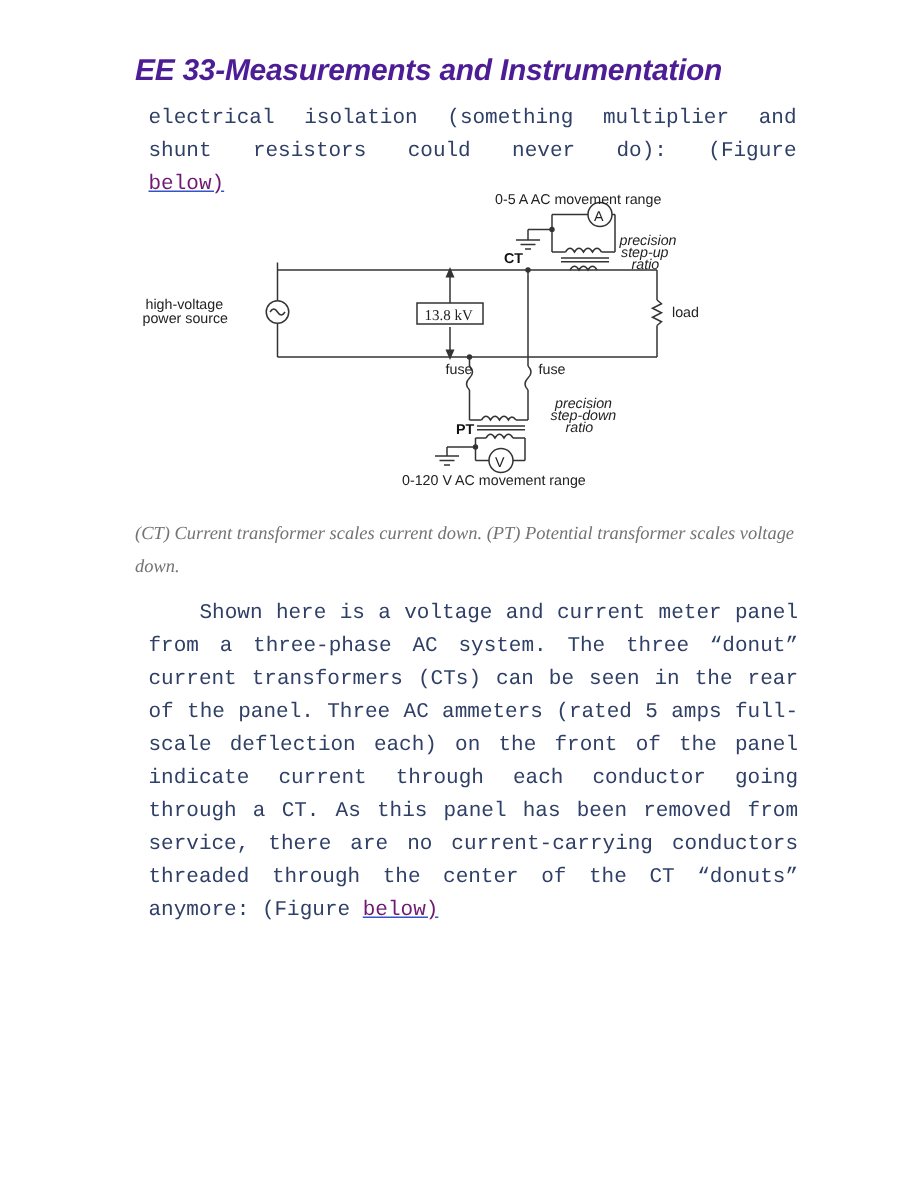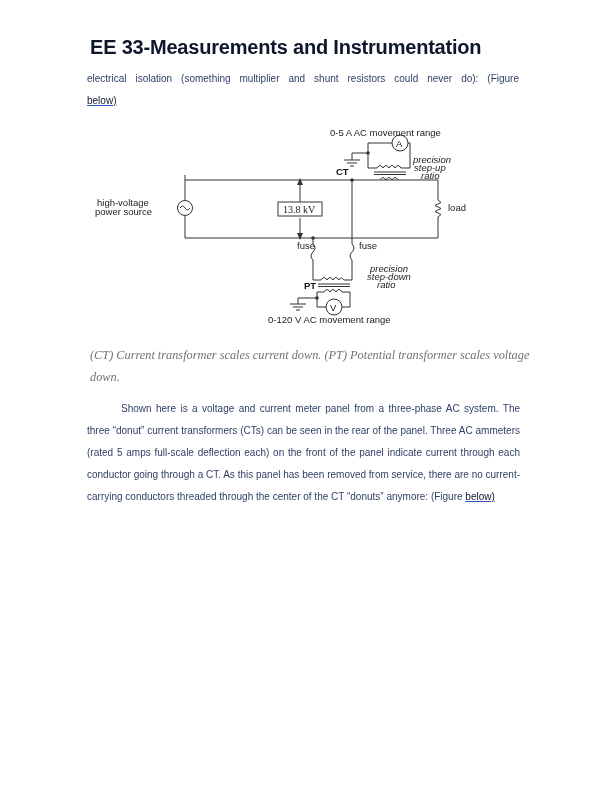--- a/index.html
+++ b/index.html
@@ -1,29 +1,29 @@
 <!DOCTYPE html>
 <html><head>
 <meta charset="utf-8">
 <style>
   html, body { margin: 0; padding: 0; background: #ffffff; }
   body { width: 612px; height: 792px; position: relative; overflow: hidden; }
   .title {
     position: absolute; left: 90px; top: 36px;
-    font-family: "Liberation Sans", sans-serif; font-weight: bold; 
-    font-size: 20px; color: #0f172a; letter-spacing: -0.2px; white-space: nowrap;
+    font-family: "Liberation Sans", sans-serif; font-weight: bold; font-style: italic;
+    font-size: 20px; color: #4c1d95; letter-spacing: -0.2px; white-space: nowrap;
   }
   .para {
-    position: absolute; left: 87px; width: 432px;
-    font-family: Liberation Sans, sans-serif; font-size: 10px; color: #2f3f66;
+    position: absolute; left: 99px; width: 432px;
+    font-family: Liberation Mono, monospace; font-size: 14px; color: #2f3f66;
     line-height: 22px; text-align: justify;
   }
   .p1 { top: 68px; }
   .p1 .line1 { display: block; text-align: justify; text-align-last: justify; }
-  .link { color: #0f172a; text-decoration: underline; text-decoration-color: #3355cc; }
+  .link { color: #701a75; text-decoration: underline; text-decoration-color: #3355cc; }
   .caption {
     position: absolute; left: 90px; top: 344px; width: 440px;
     font-family: "Liberation Serif", serif; font-style: italic; font-size: 12.3px; color: #737373;
     line-height: 22px;
   }
   .p2 { top: 398px; width: 433px; }
   .p2 .indent { display: inline-block; width: 34px; }
   .diagram { position: absolute; left: 90px; top: 120px; width: 400px; height: 210px; }
   .dtext { font-family: "Liberation Sans", sans-serif; font-size: 9.5px; fill: #222; }
   .dital { font-family: "Liberation Sans", sans-serif; font-size: 9.5px; font-style: italic; fill: #222; }

